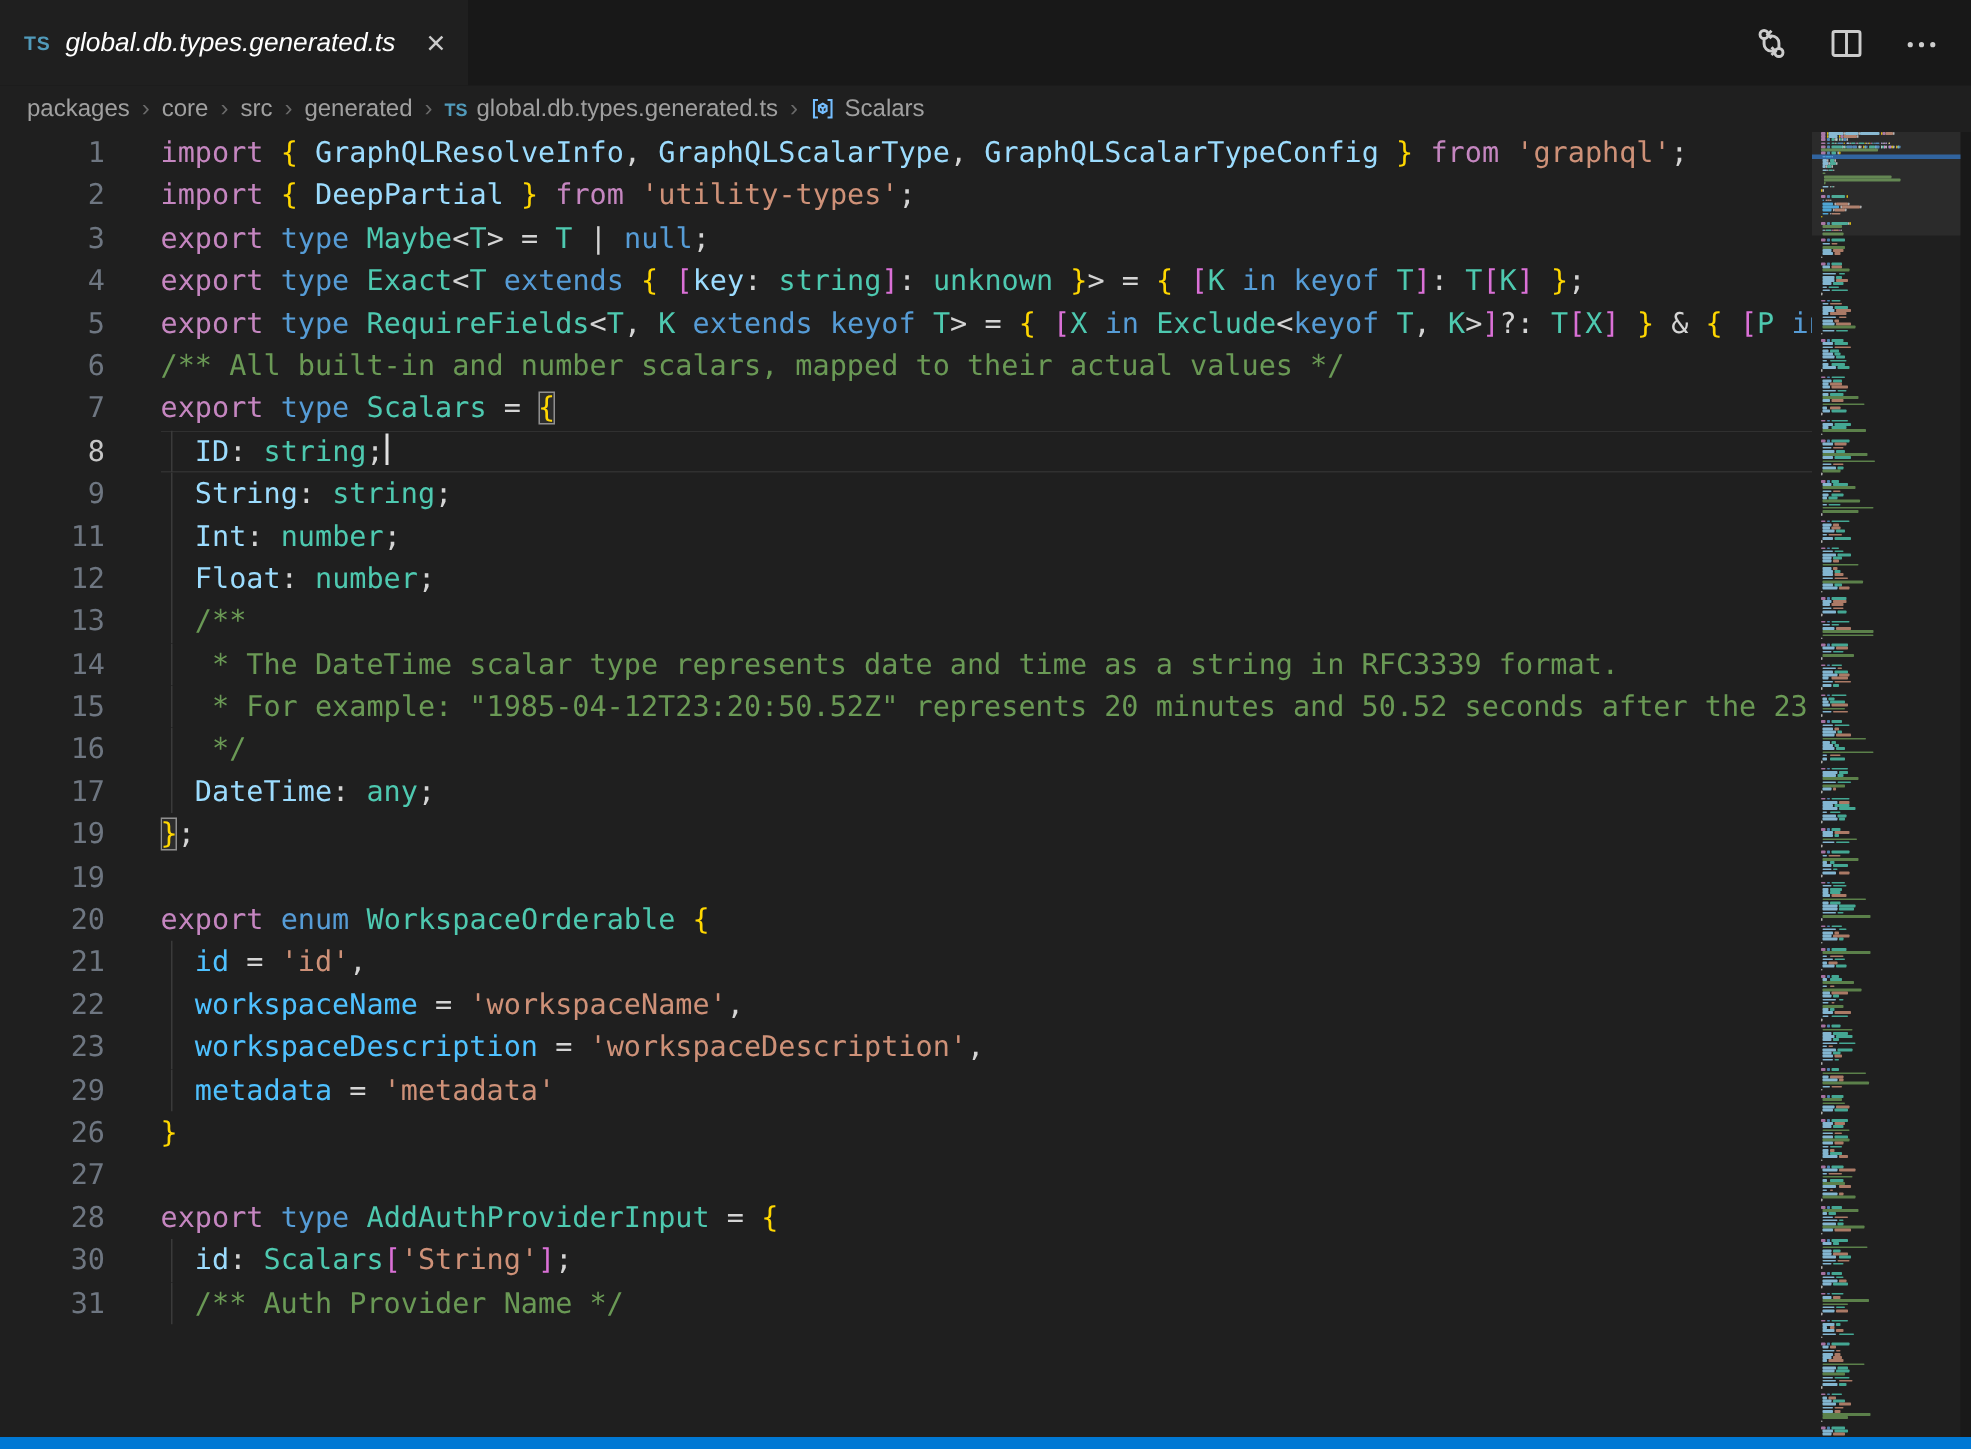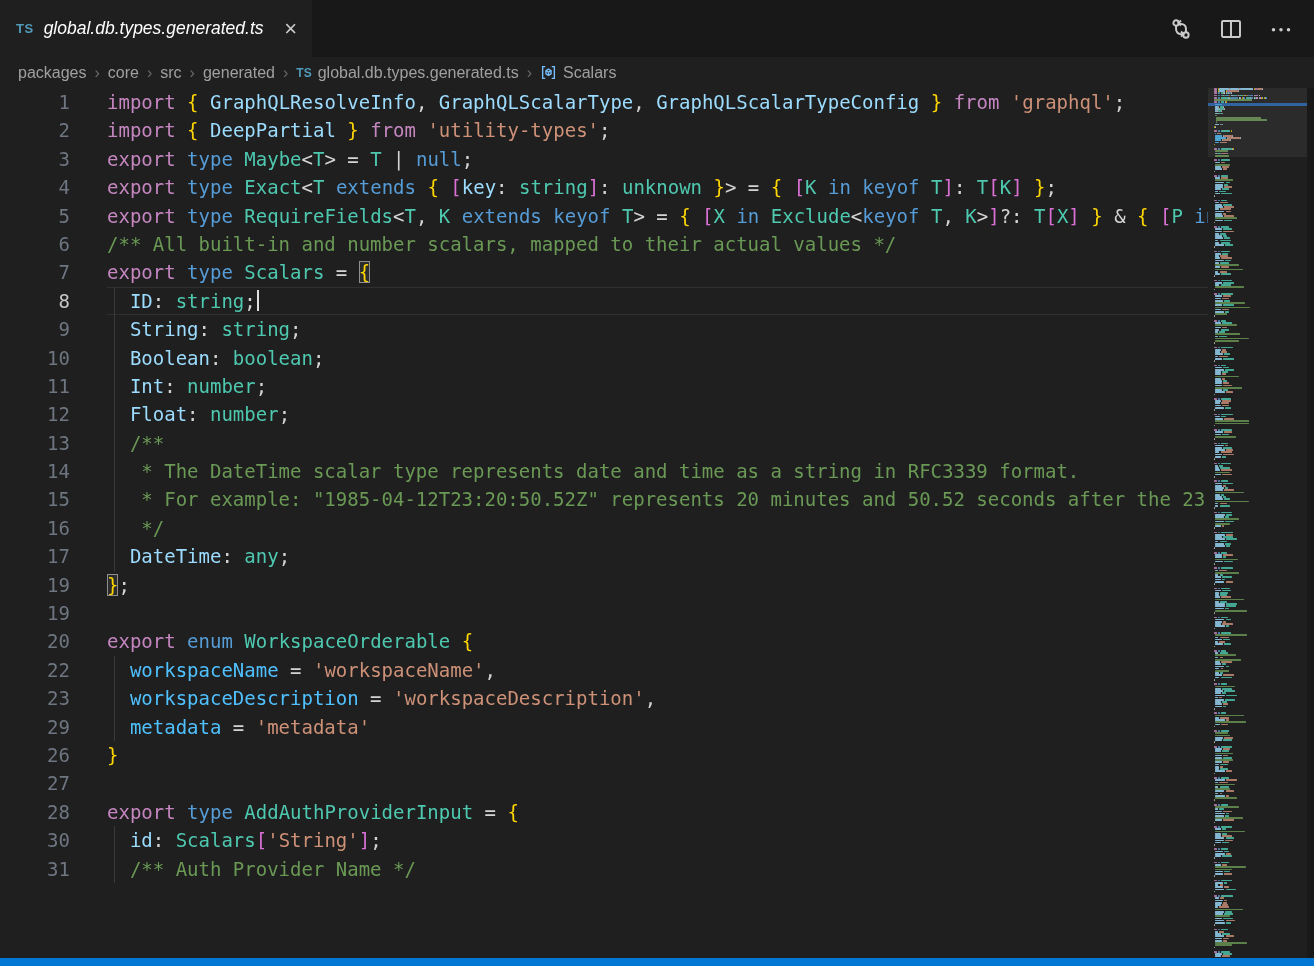--- a/index.html
+++ b/index.html
@@ -156,24 +156,20 @@
         </div>
         <div class="line current">
           <span class="ln">8</span>
           <span class="code guide"><span class="tok" style="color: rgb(212, 212, 212);">  </span><span class="tok" style="color: rgb(156, 220, 254);">ID</span><span class="tok" style="color: rgb(212, 212, 212);">: </span><span class="tok" style="color: rgb(78, 201, 176);">string</span><span class="tok" style="color: rgb(212, 212, 212);">;</span><span class="cursor"></span></span>
         </div>
         <div class="line">
           <span class="ln">9</span>
           <span class="code guide"><span class="tok" style="color: rgb(212, 212, 212);">  </span><span class="tok" style="color: rgb(156, 220, 254);">String</span><span class="tok" style="color: rgb(212, 212, 212);">: </span><span class="tok" style="color: rgb(78, 201, 176);">string</span><span class="tok" style="color: rgb(212, 212, 212);">;</span></span>
         </div>
         <div class="line">
-          <span class="ln">10</span>
-          <span class="code guide"><span class="tok" style="color: rgb(212, 212, 212);">  </span><span class="tok" style="color: rgb(156, 220, 254);">Boolean</span><span class="tok" style="color: rgb(212, 212, 212);">: </span><span class="tok" style="color: rgb(78, 201, 176);">boolean</span><span class="tok" style="color: rgb(212, 212, 212);">;</span></span>
-        </div>
-        <div class="line">
           <span class="ln">11</span>
           <span class="code guide"><span class="tok" style="color: rgb(212, 212, 212);">  </span><span class="tok" style="color: rgb(156, 220, 254);">Int</span><span class="tok" style="color: rgb(212, 212, 212);">: </span><span class="tok" style="color: rgb(78, 201, 176);">number</span><span class="tok" style="color: rgb(212, 212, 212);">;</span></span>
         </div>
         <div class="line">
           <span class="ln">12</span>
           <span class="code guide"><span class="tok" style="color: rgb(212, 212, 212);">  </span><span class="tok" style="color: rgb(156, 220, 254);">Float</span><span class="tok" style="color: rgb(212, 212, 212);">: </span><span class="tok" style="color: rgb(78, 201, 176);">number</span><span class="tok" style="color: rgb(212, 212, 212);">;</span></span>
         </div>
         <div class="line">
           <span class="ln">13</span>
           <span class="code guide"><span class="tok" style="color: rgb(106, 153, 85);">  /**</span></span>
@@ -198,20 +194,24 @@
           <span class="ln">19</span>
           <span class="code"><span class="tok match" style="color: rgb(255, 215, 0);">}</span><span class="tok" style="color: rgb(212, 212, 212);">;</span></span>
         </div>
         <div class="line">
           <span class="ln">19</span>
           <span class="code"></span>
         </div>
         <div class="line">
           <span class="ln">20</span>
           <span class="code"><span class="tok" style="color: rgb(197, 134, 192);">export</span><span class="tok" style="color: rgb(212, 212, 212);"> </span><span class="tok" style="color: rgb(86, 156, 214);">enum</span><span class="tok" style="color: rgb(212, 212, 212);"> </span><span class="tok" style="color: rgb(78, 201, 176);">WorkspaceOrderable</span><span class="tok" style="color: rgb(212, 212, 212);"> </span><span class="tok" style="color: rgb(255, 215, 0);">{</span></span>
+        </div>
+        <div class="line">
+          <span class="ln">21</span>
+          <span class="code guide"><span class="tok" style="color: rgb(212, 212, 212);">  </span><span class="tok" style="color: rgb(79, 193, 255);">id</span><span class="tok" style="color: rgb(212, 212, 212);"> = </span><span class="tok" style="color: rgb(206, 145, 120);">'id'</span><span class="tok" style="color: rgb(212, 212, 212);">,</span></span>
         </div>
         <div class="line">
           <span class="ln">22</span>
           <span class="code guide"><span class="tok" style="color: rgb(212, 212, 212);">  </span><span class="tok" style="color: rgb(79, 193, 255);">workspaceName</span><span class="tok" style="color: rgb(212, 212, 212);"> = </span><span class="tok" style="color: rgb(206, 145, 120);">'workspaceName'</span><span class="tok" style="color: rgb(212, 212, 212);">,</span></span>
         </div>
         <div class="line">
           <span class="ln">23</span>
           <span class="code guide"><span class="tok" style="color: rgb(212, 212, 212);">  </span><span class="tok" style="color: rgb(79, 193, 255);">workspaceDescription</span><span class="tok" style="color: rgb(212, 212, 212);"> = </span><span class="tok" style="color: rgb(206, 145, 120);">'workspaceDescription'</span><span class="tok" style="color: rgb(212, 212, 212);">,</span></span>
         </div>
         <div class="line">

